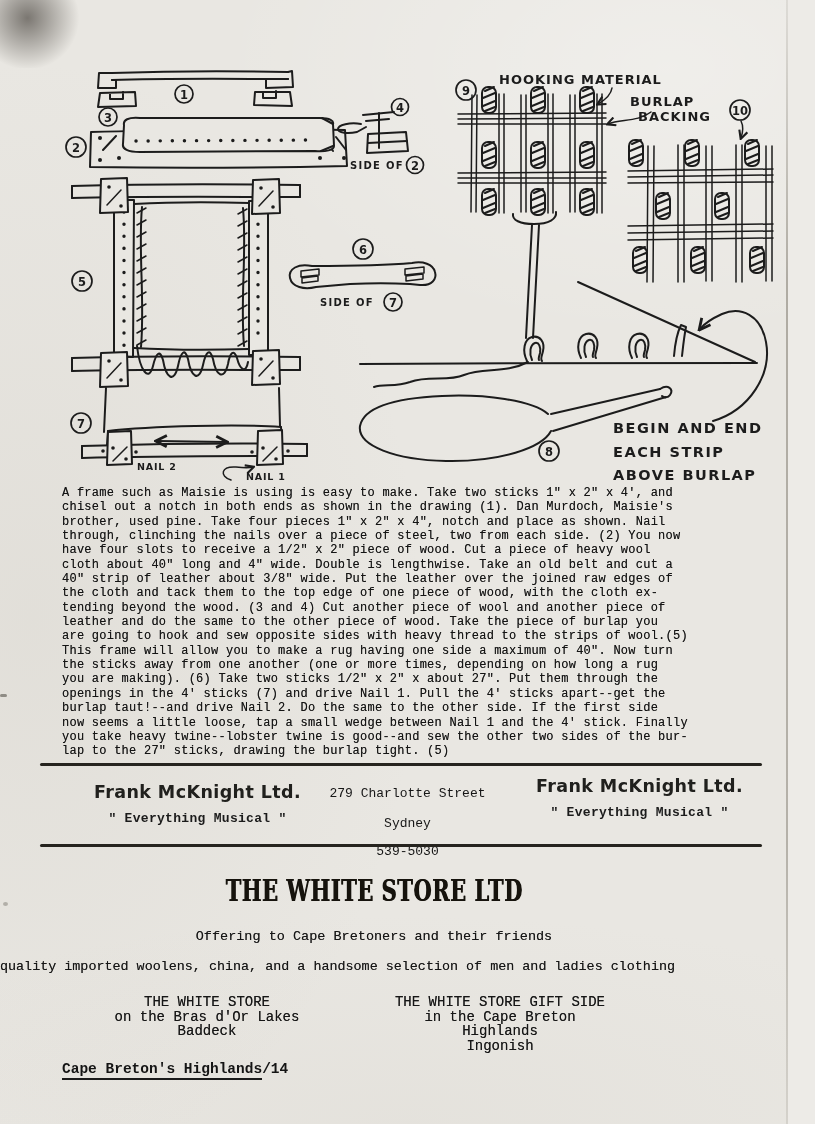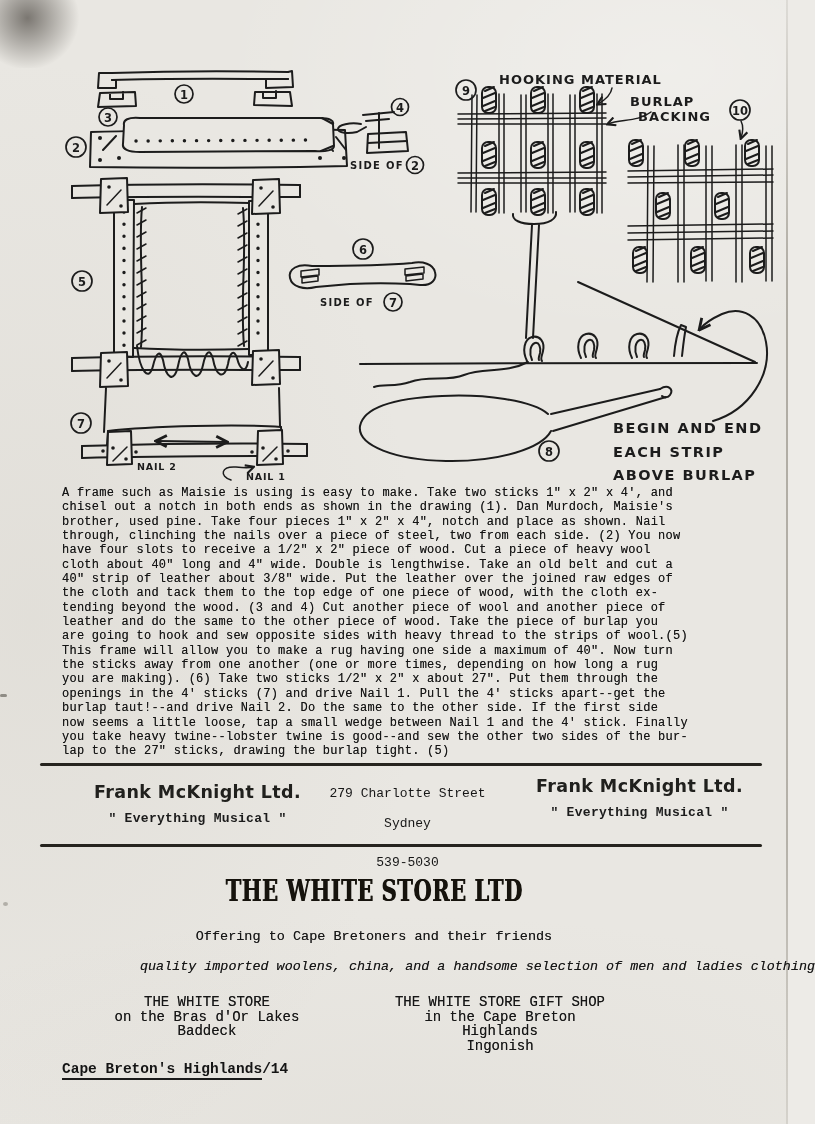--- a/index.html
+++ b/index.html
@@ -44,30 +44,30 @@
   .rule-mid { top:844px; height:3px; }
 
   .ad-col { position:absolute; text-align:center; }
   .ad-left  { left:70px;  top:782px; width:255px; }
   .ad-right { left:512px; top:776px; width:255px; }
   .ad-name { font-family:"DejaVu Sans", sans-serif; font-weight:bold; font-size:17.5px;
     letter-spacing:0.4px; color:#20201d; }
   .ad-tagline { margin-top:9px; font-size:13px; font-weight:bold; letter-spacing:0.3px; color:#1b1b1b; }
   .ad-center { left:300px; top:786px; width:215px; font-size:13px; color:#161616; }
   .ad-center .addr2 { margin-top:15px; }
-  .ad-center .phone { margin-top:24px; }
+  .ad-center .phone { margin-top:13px; }
 
   .ws-title { position:absolute; left:0; top:872px; width:748px; text-align:center;
     font-family:"DejaVu Serif", serif; font-weight:bold; font-size:21px; color:#16130d;
     transform:scaleY(1.45); transform-origin:top center; letter-spacing:0.5px;
     text-shadow:0.6px 0 0 #16130d; }
   .ws-offering { position:absolute; left:0; top:929px; width:748px; text-align:center;
     font-size:13.5px; color:#161616; text-shadow:0 0 0.4px rgba(0,0,0,0.55); }
-  .ws-quality { position:absolute; left:0; top:959px; width:815px; text-align:right;
-    font-size:13.4px; color:#161616; text-shadow:0 0 0.4px rgba(0,0,0,0.55);font-style:italic; }
+  .ws-quality { position:absolute; left:0; top:959px; width:815px; text-align:left;
+    font-size:13.4px; color:#161616; text-shadow:0 0 0.4px rgba(0,0,0,0.55); }
   .ws-col { position:absolute; top:995px; width:230px; text-align:center; font-size:14px;
     line-height:14.6px; color:#161616; text-shadow:0 0 0.4px rgba(0,0,0,0.6); }
   .ws-col-left { left:92px; }
   .ws-col-right { left:385px; }
 
   .footer { position:absolute; left:62px; top:1061px; font-size:14.5px; font-weight:bold; color:#141414; }
   .footer .name { border-bottom:2px solid #1a1a1a; padding-bottom:1px; }
 </style>
 </head>
 <body>
@@ -336,20 +336,20 @@
 
   <div class="ws-title">THE WHITE STORE LTD</div>
   <div class="ws-offering">Offering to Cape Bretoners and their friends</div>
   <div class="ws-quality">quality imported woolens, china, and a handsome selection of men and ladies clothing</div>
   <div class="ws-col ws-col-left">
     <div>THE WHITE STORE</div>
     <div>on the Bras d'Or Lakes</div>
     <div>Baddeck</div>
   </div>
   <div class="ws-col ws-col-right">
-    <div>THE WHITE STORE GIFT SHOP</div>
+    <div>THE WHITE STORE GIFT SIDE</div>
     <div>in the Cape Breton Highlands</div>
     <div>Ingonish</div>
   </div>
 
   <div class="footer"><span class="name">Cape Breton's Highlands</span><span>/14</span></div>
 
 </div>
 
 </body></html>

